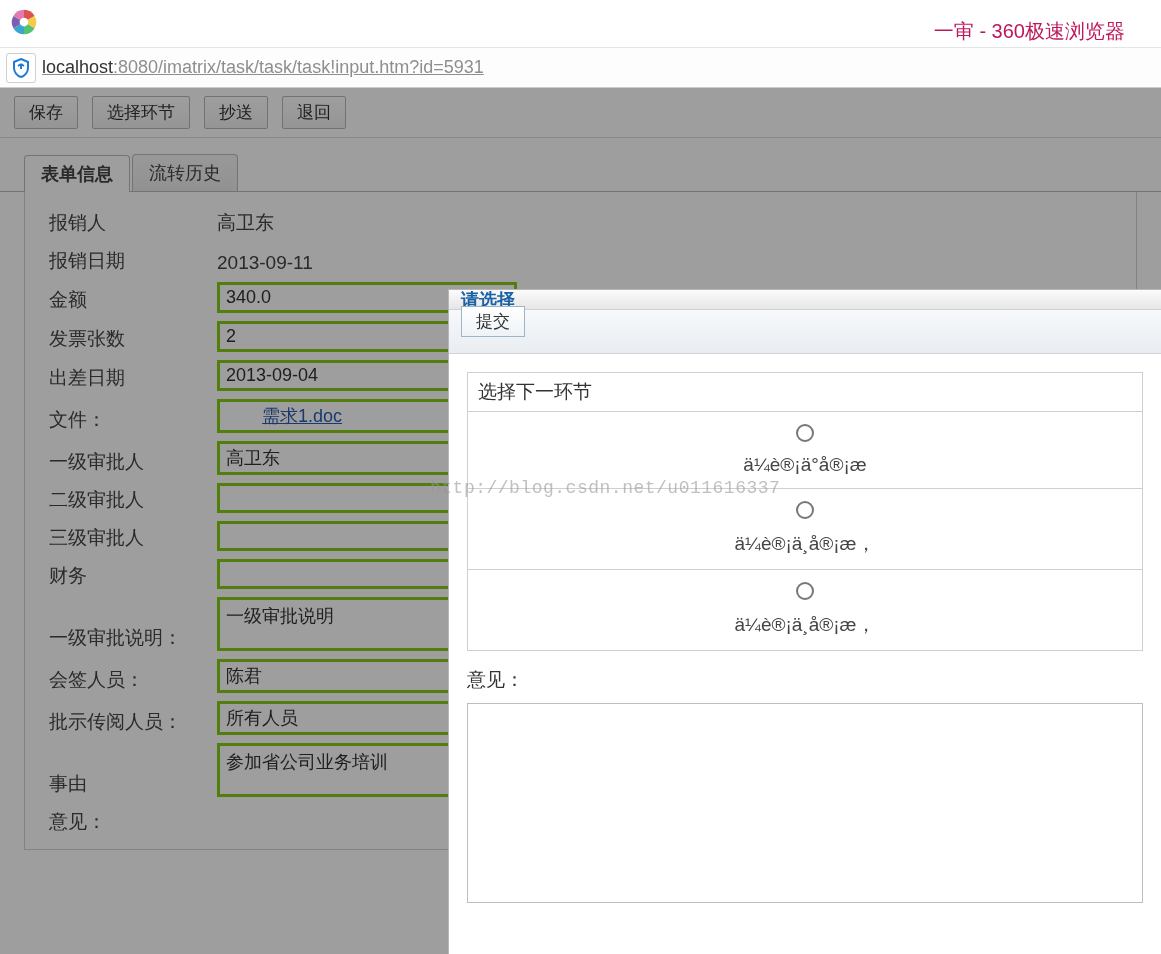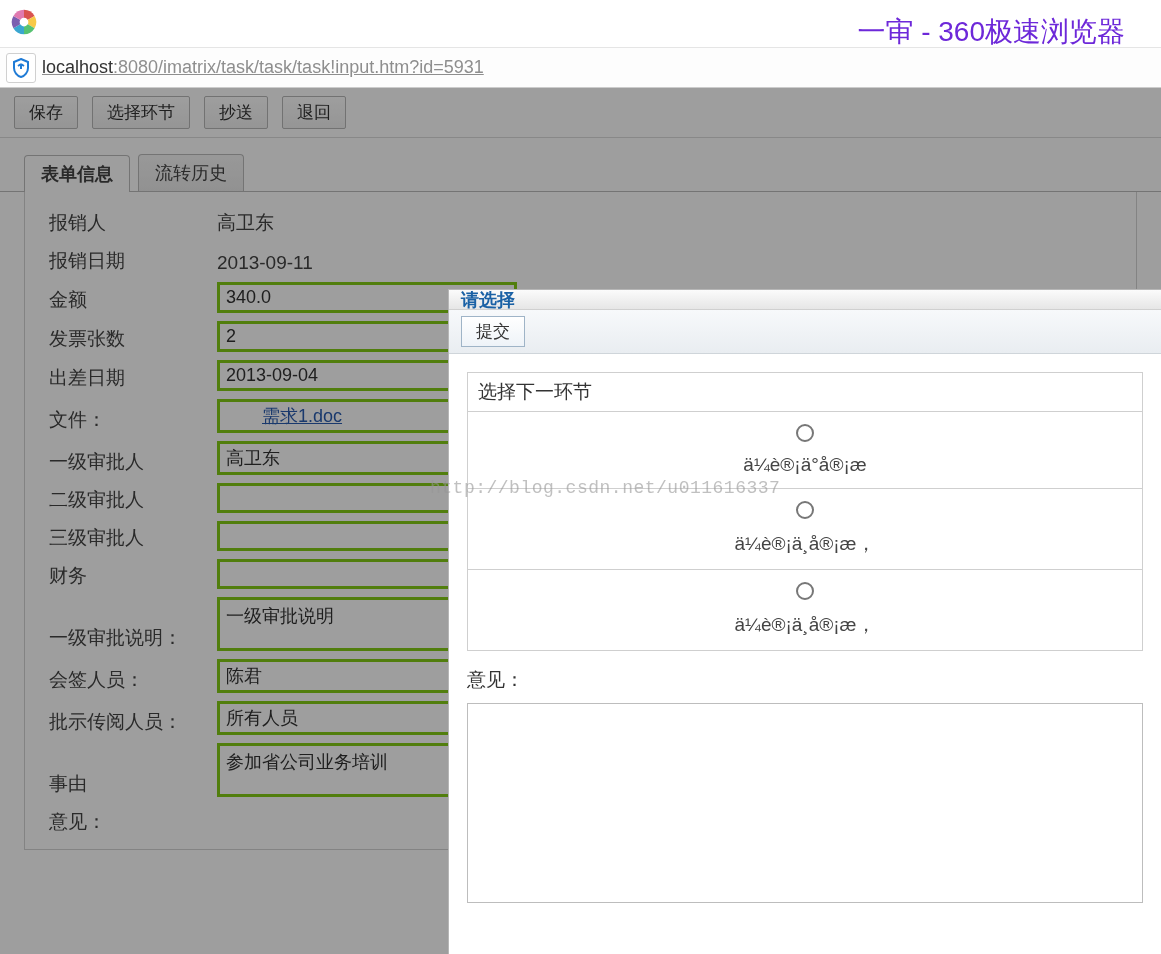--- a/index.html
+++ b/index.html
@@ -18,22 +18,22 @@
     height: 48px;
     display: flex;
     align-items: center;
     padding: 0 6px;
     border-bottom: 1px solid #e5e5e5;
   }
   .titlebar .logo { margin-left: 4px; }
   .titlebar .title {
     margin-left: auto;
     margin-right: 30px;
-    font-size: 28px;
-    color: #6d28d9;
+    font-size: 20px;
+    color: #be185d;
     margin-top: 16px;
   }
 
   
   .addressbar {
     height: 40px;
     display: flex;
     align-items: center;
     padding: 0 6px;
     border-bottom: 1px solid #ccc;
@@ -71,21 +71,21 @@
     background: linear-gradient(#fff,#f1f1f1);
     cursor: pointer;
     color:#333;
   }
 
   .tabs {
     display: flex;
     align-items: flex-end;
     border-bottom: 1px solid #bcbcbc;
     padding: 16px 24px 0 24px;
-    gap: 8px;
+    gap: 2px;
   }
   .tab {
     padding: 6px 16px;
     border: 1px solid #bcbcbc;
     border-bottom: none;
     border-radius: 4px 4px 0 0;
     font-size: 18px;
     cursor: pointer;
     color:#444;
   }
@@ -163,21 +163,21 @@
     padding: 0 12px;
     font-size: 18px;
     font-weight: bold;
     color: #1a61a5;
   }
   .modal-toolbar {
     height: 44px;
     background: linear-gradient(#f7f9fb,#e9edf1);
     border-bottom: 1px solid #cfd5da;
     display: flex;
-    align-items: center;
+    align-items: flex-end;
     padding: 16px 12px;
   }
   .btn-submit {
     padding: 3px 14px;
     font-size: 17px;
     border: 1px solid #9fb4c7;
     background: linear-gradient(#fff,#eef3f8);
     cursor: pointer;
     color:#333;
   }

